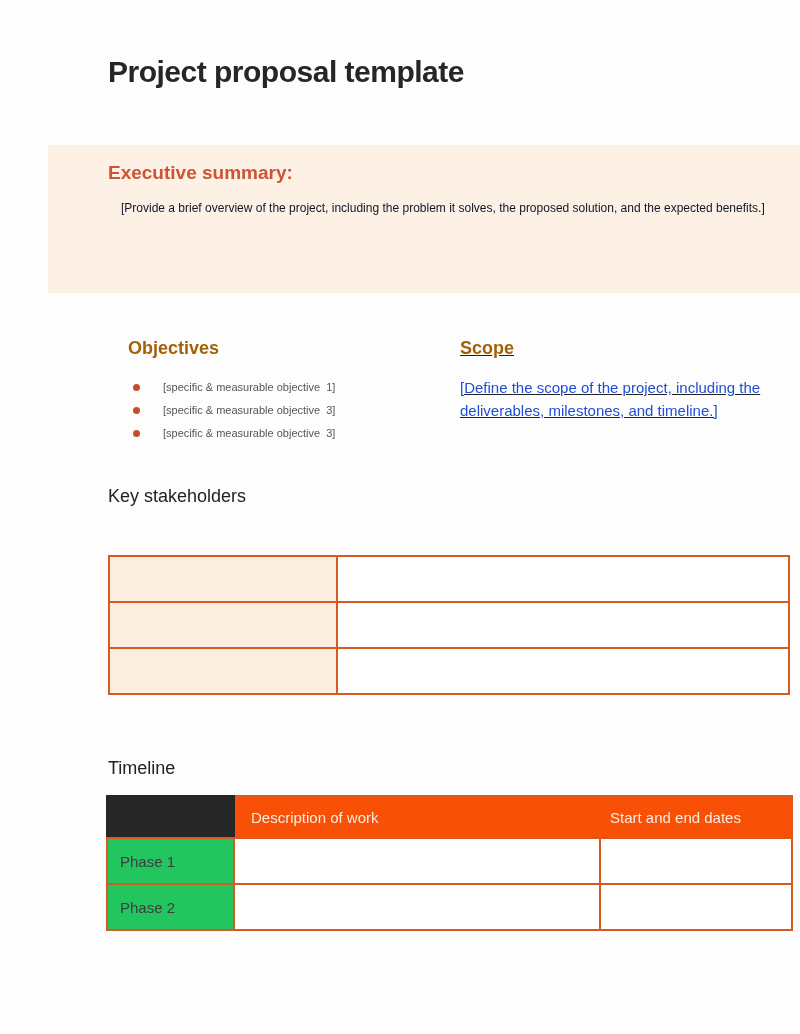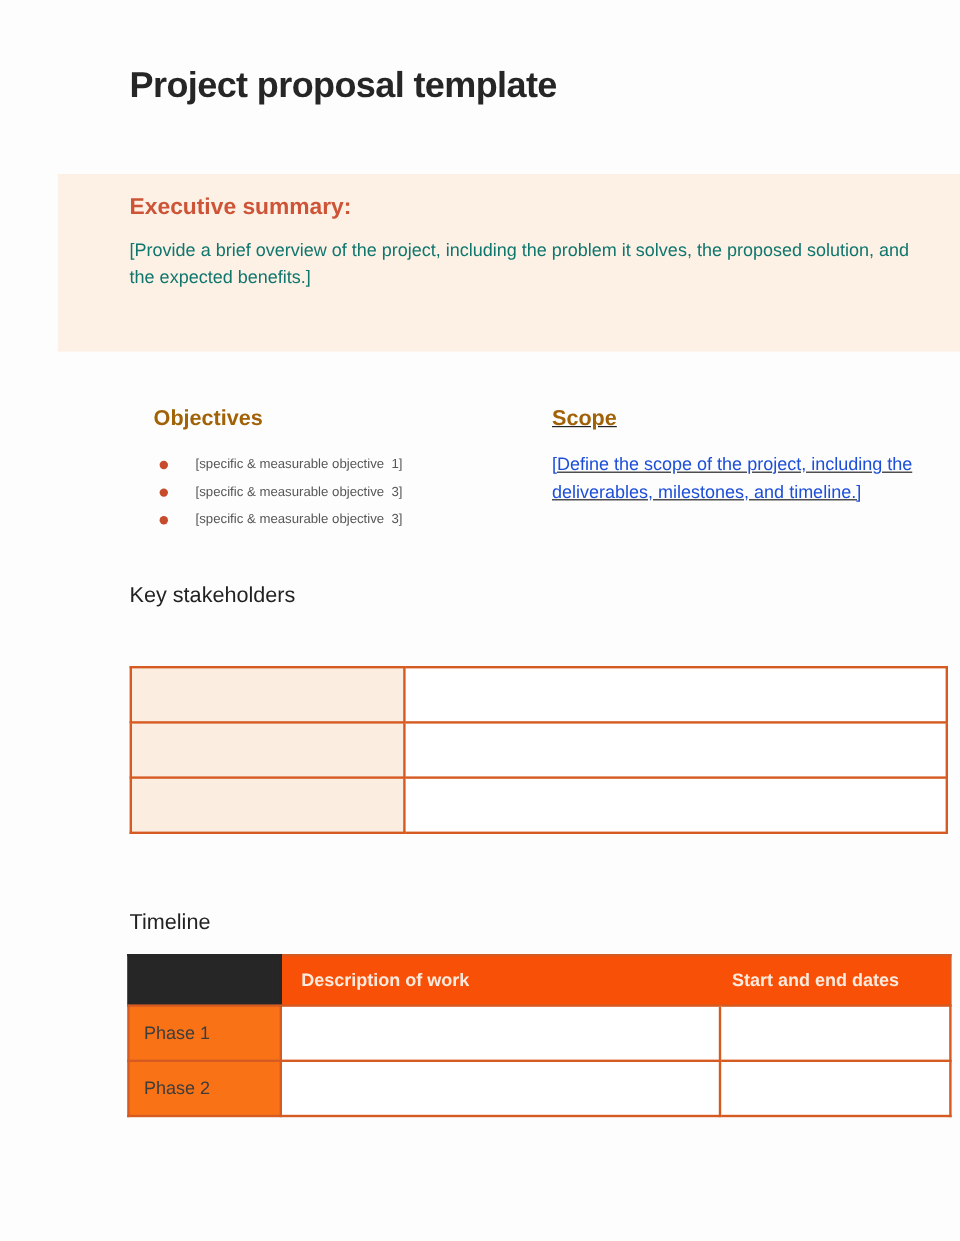--- a/index.html
+++ b/index.html
@@ -34,25 +34,25 @@
   .exec-heading {
     position: absolute;
     left: 60px; top: 17px;
     font-size: 19px;
     font-weight: 700;
     color: #cd5437;
     text-align: center;
   }
   .exec-body {
     position: absolute;
-    left: 60px; top: 52px;
+    left: 73px; top: 52px;
     width: 672px;
-    font-size: 15px;
+    font-size: 12px;
     line-height: 23px;
-    color: #0f766e;
+    color: #0f172a;
   }
   .col-objectives { position: absolute; left: 80px; top: 338px; width: 310px; }
   .col-scope      { position: absolute; left: 412px; top: 338px; width: 310px; text-decoration: underline; }
   .col-heading {
     font-size: 18px;
     font-weight: 700;
     color: #a16207;
     margin-bottom: 17px;
   }
   .obj-list { list-style: none; }
@@ -103,37 +103,37 @@
 
   .timeline-table {
     position: absolute;
     left: 58px; top: 795px;
     width: 685px;
   }
   .timeline-table th, .timeline-table td { border: 2px solid #d65b22; }
   .timeline-table th {
     height: 42px;
     font-size: 15px;
-    font-weight: 700;
+    font-weight: 400;
     text-align: left;
     padding-left: 16px;
     color: #fdeade;
     background: #f85107;
   }
   .timeline-table th.corner-cell {
     width: 127px;
     background: #262626;
     border-color: #262626;
     border-bottom-color: #d65b22;
   }
   .timeline-table th.desc-head  { width: 366px; border-right: 0; }
   .timeline-table th.dates-head { width: 192px; border-left: 0; padding-left: 10px; }
   .timeline-table td { height: 46px; background: #ffffff; }
   .timeline-table td.phase-cell {
-    background: #f97316;
+    background: #22c55e;
     font-size: 15px;
     color: #3d3d3d;
     padding-left: 12px;
   }
   .timeline-table tr + tr td { border-top: 1.5px solid #a6512b; }
 </style>
 </head>
 <body>
 
 <div class="page">

